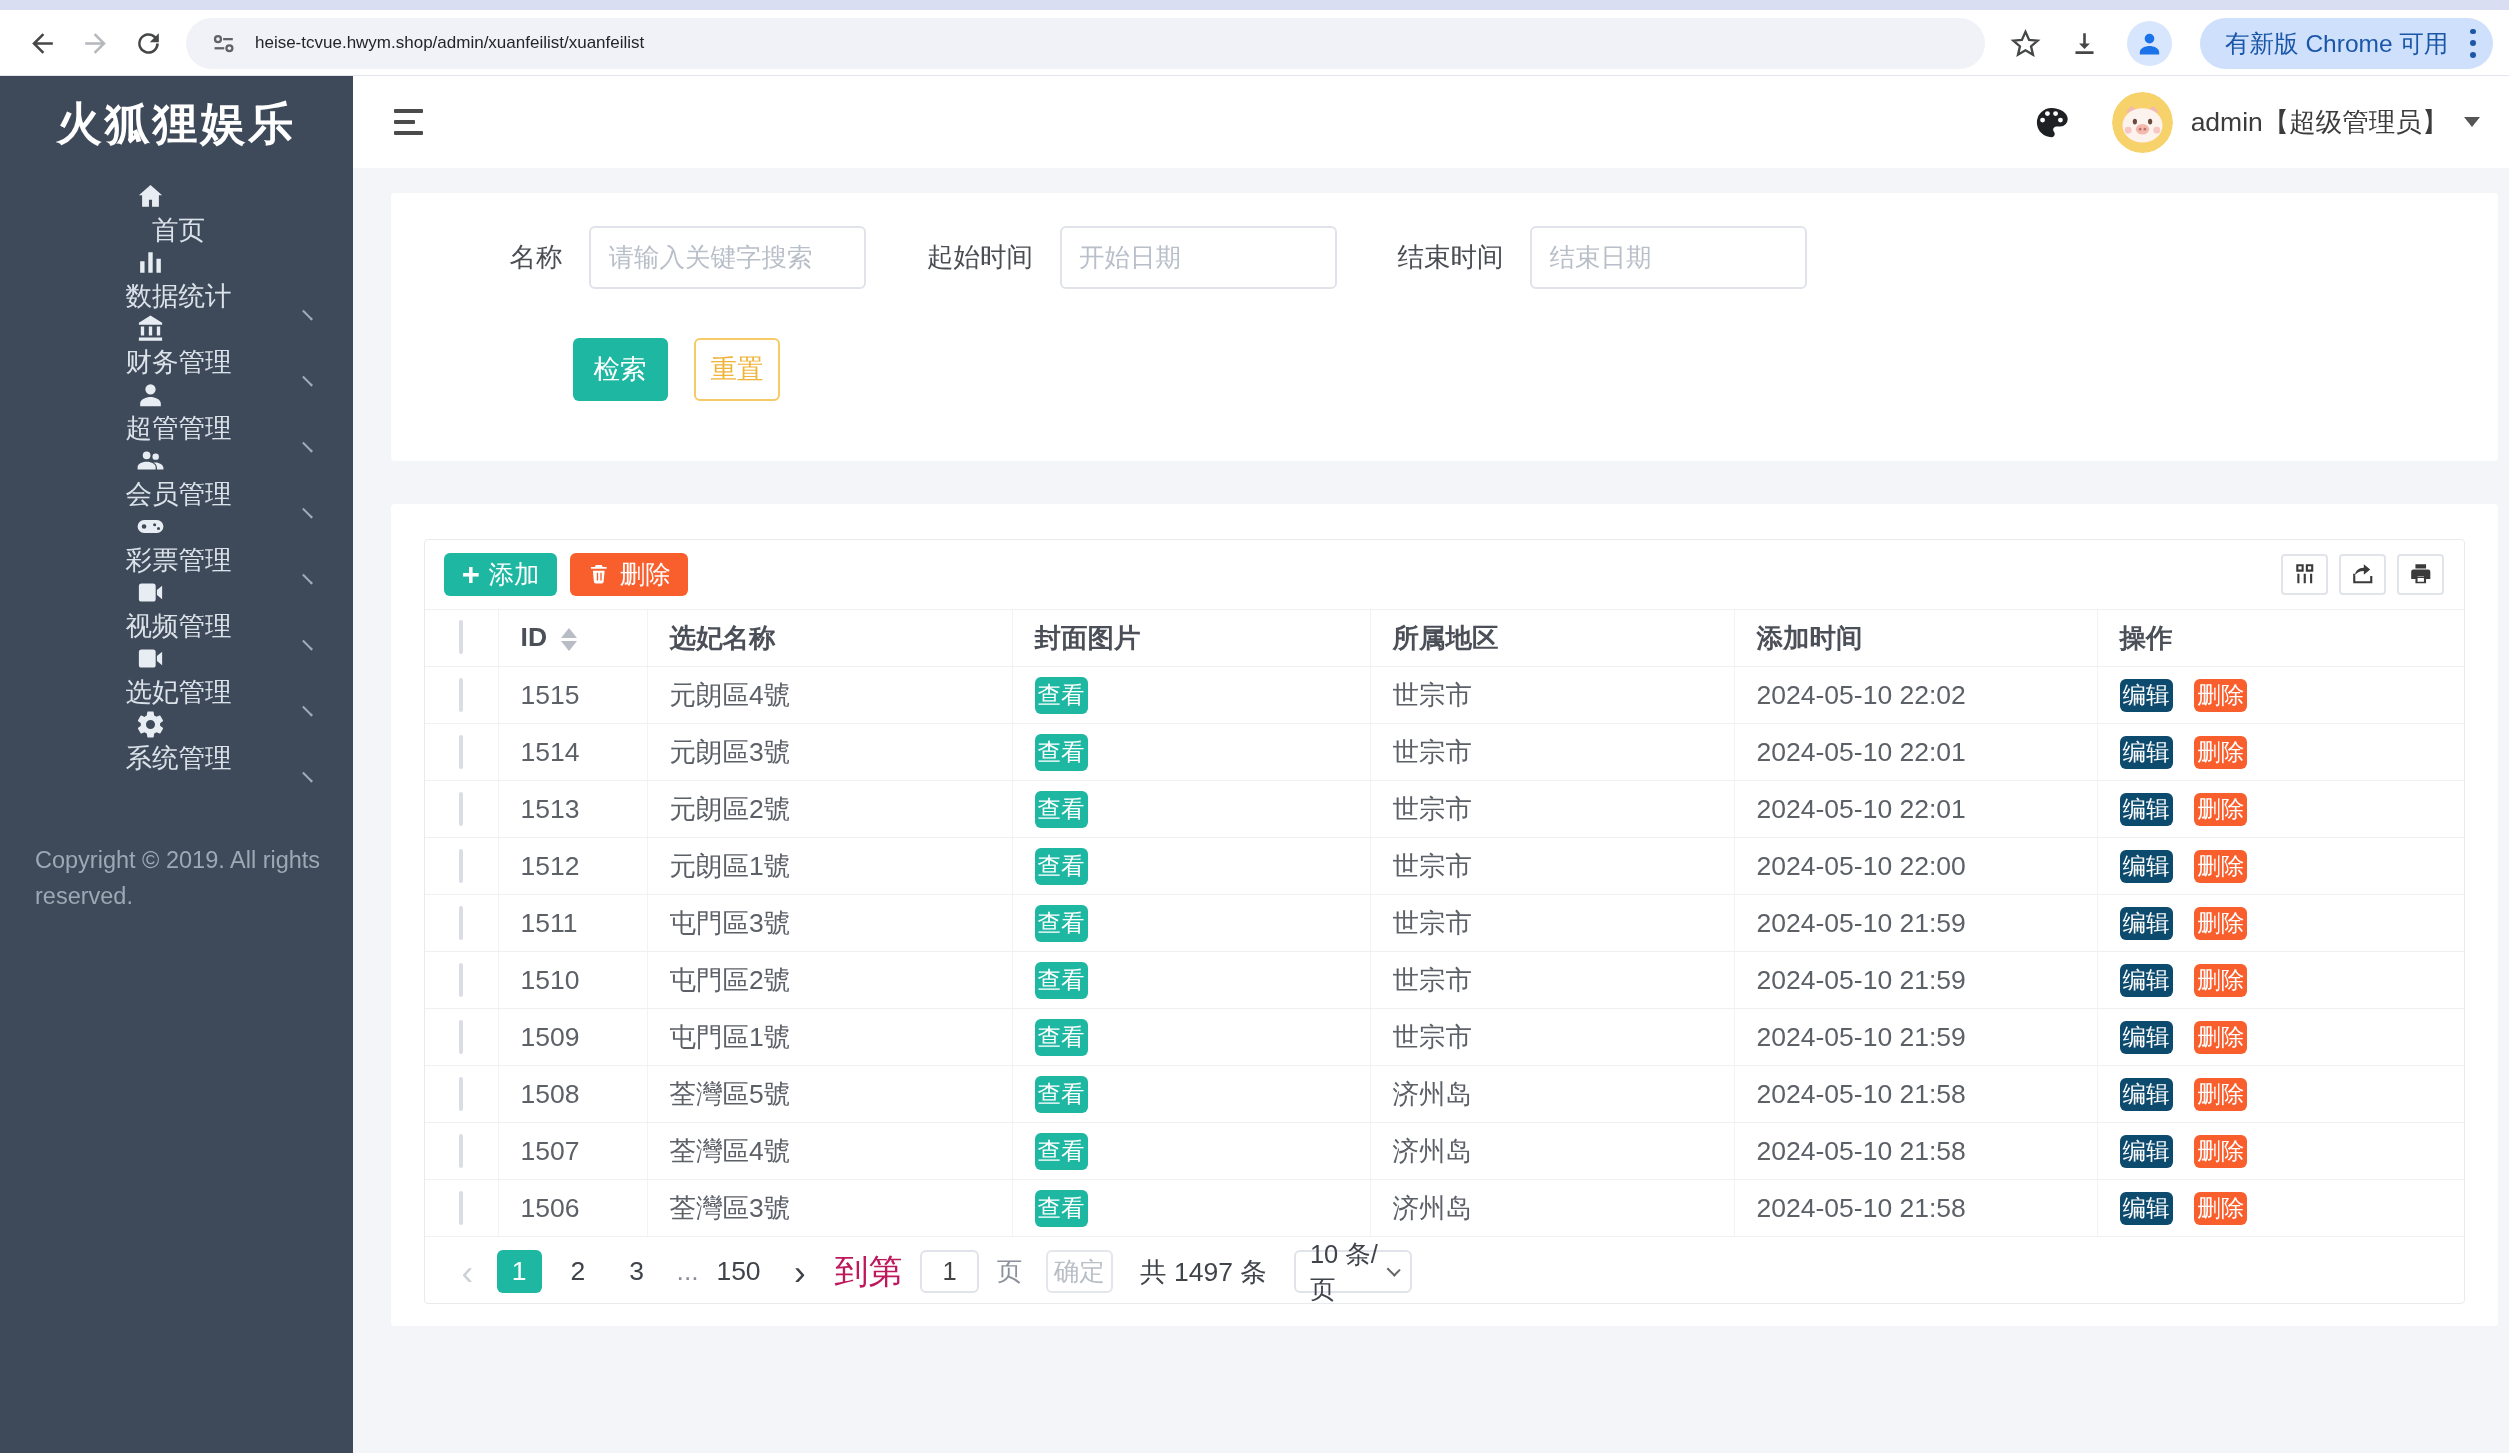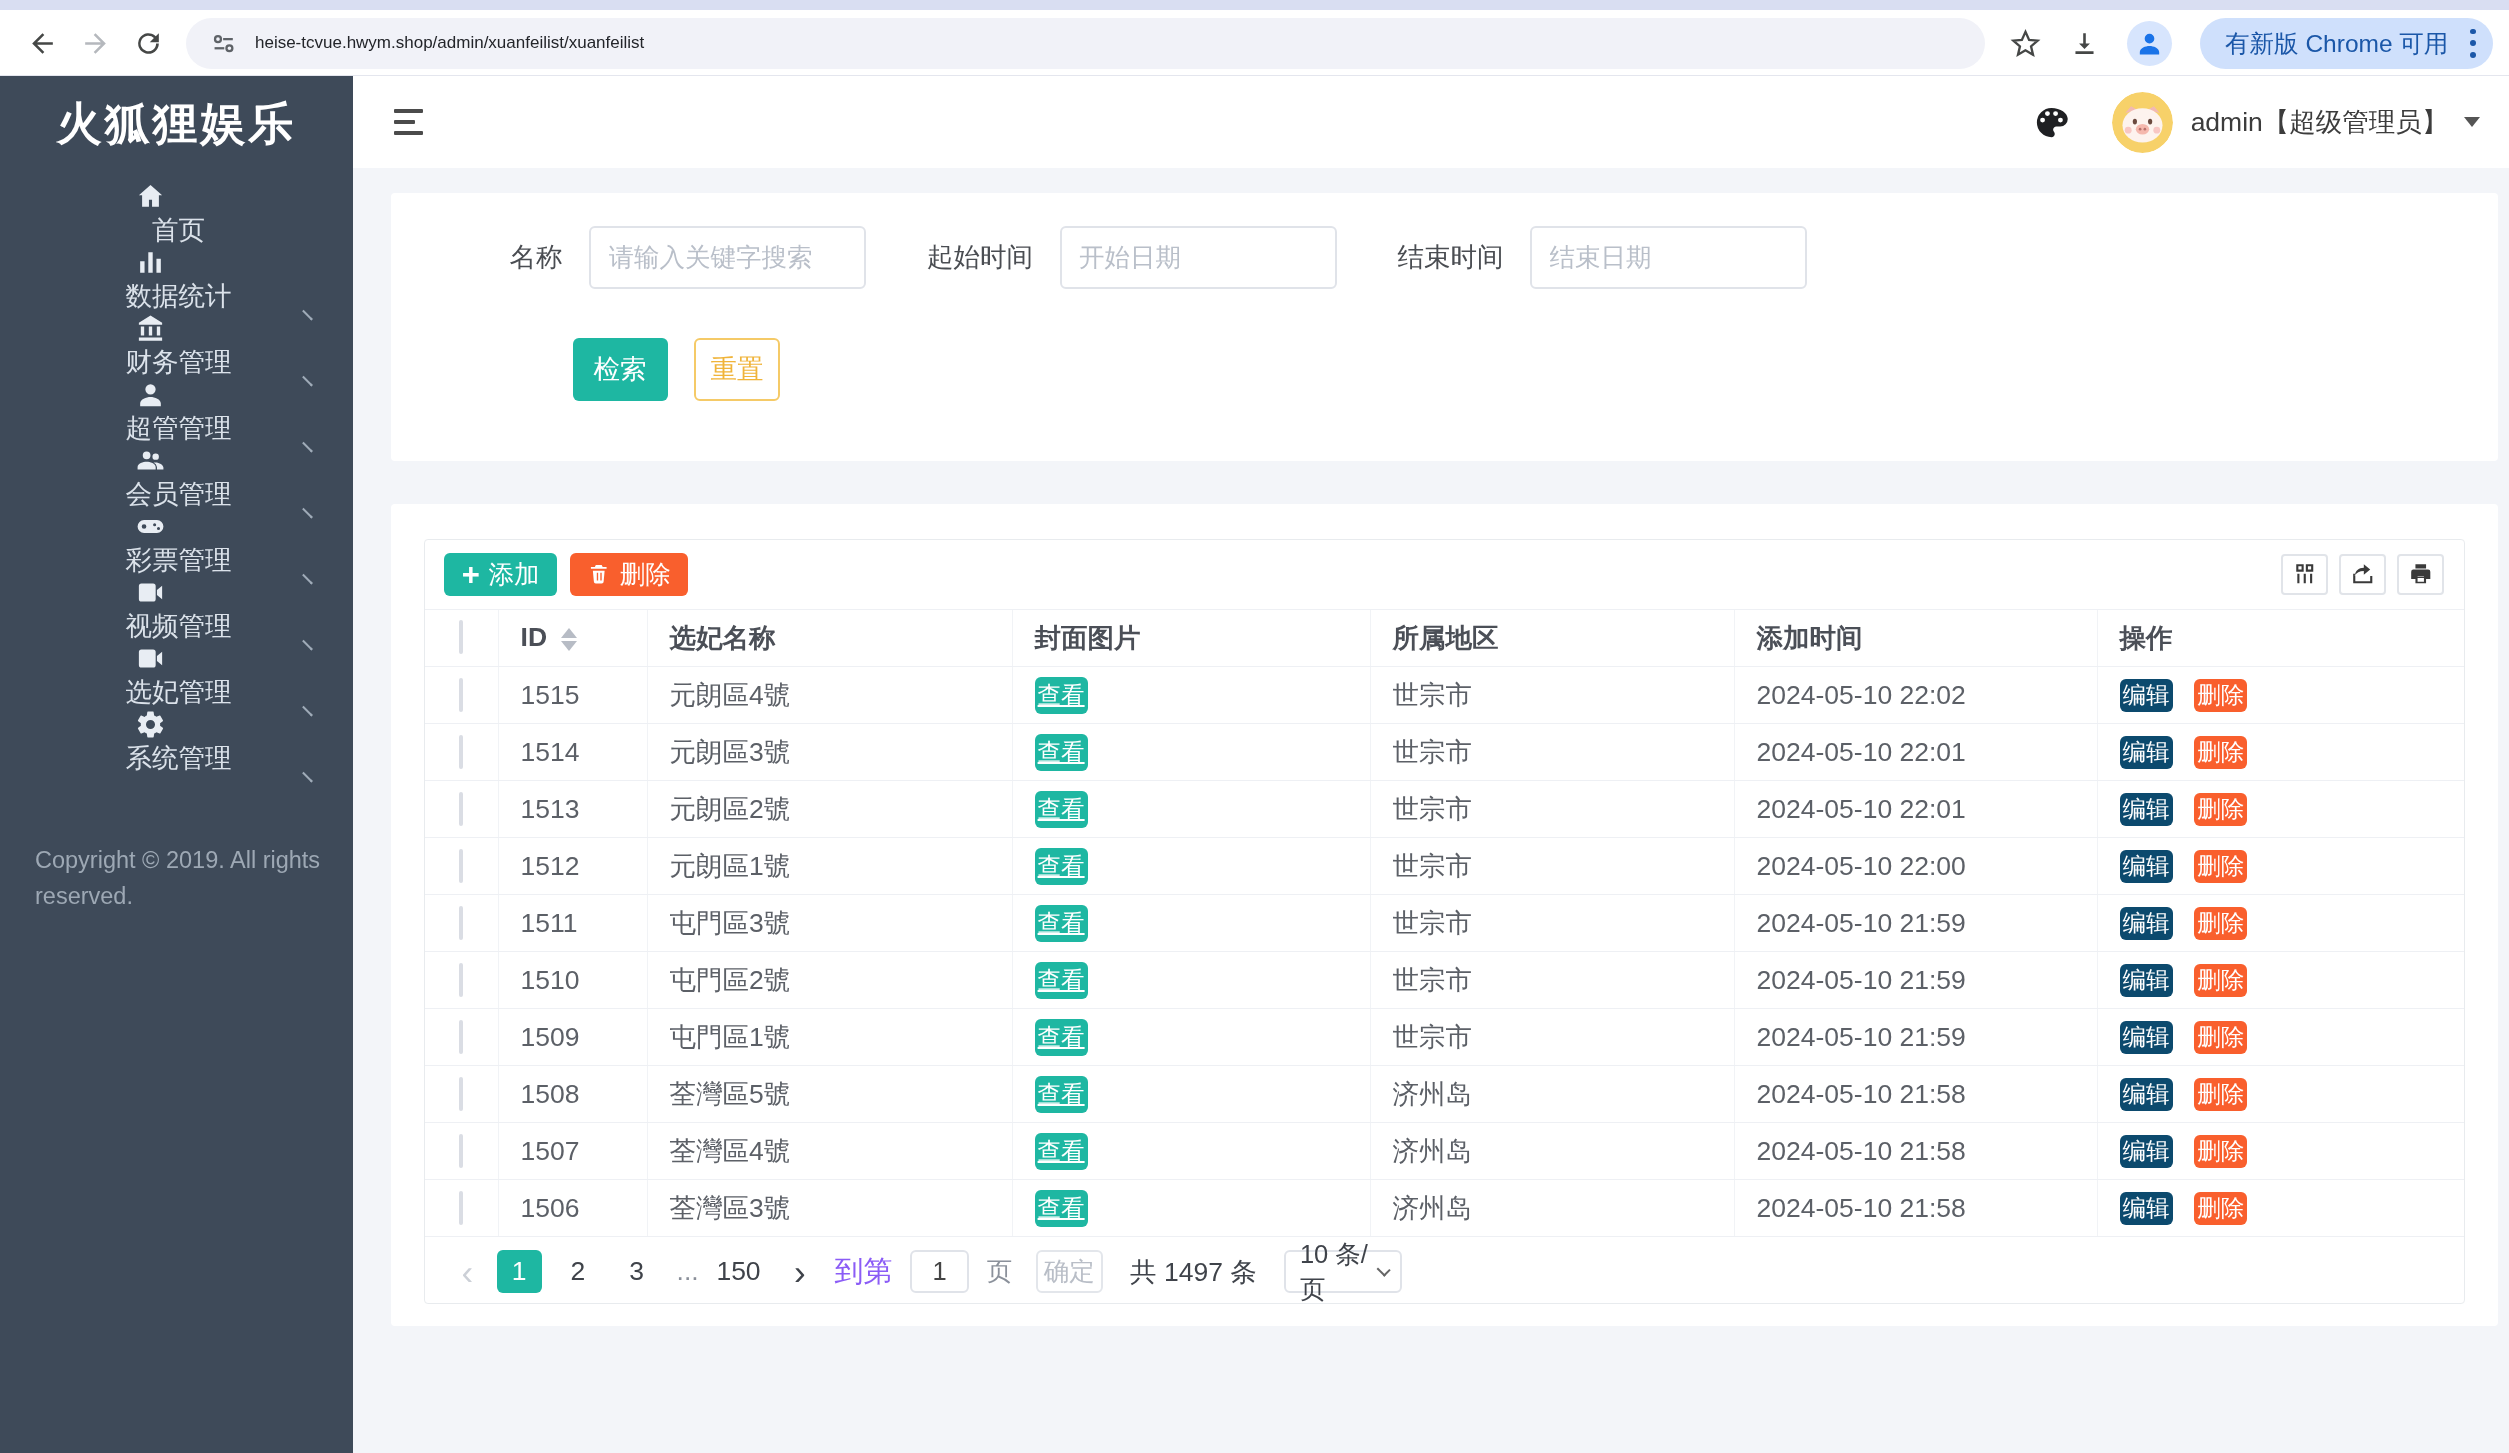--- a/index.html
+++ b/index.html
@@ -80,31 +80,31 @@
   th:last-child, td:last-child { border-right:none; }
   th { font-size:26.5px; color:#4b4f57; font-weight:bold; }
   td { font-size:26.5px; color:#5c6067; }
   .cb-cell { padding:0; text-align:center; }
   .cb { width:29px; height:29px; border:2px solid #dadde4; border-radius:5.9px; background:#fff; margin:0 auto; cursor:pointer; }
   .sort { display:inline-flex; flex-direction:column; gap:2.9px; margin-left:13.7px; vertical-align:middle; cursor:pointer; }
   .sort i { width:0; height:0; border-left:8.8px solid transparent; border-right:8.8px solid transparent; }
   .sort .up { border-bottom:10.8px solid #b7bcc5; }
   .sort .down { border-top:10.8px solid #b7bcc5; }
   .mini { display:inline-flex; align-items:center; justify-content:center; border-radius:5.9px; color:#fff; font-size:23.5px; cursor:pointer; border:none; font-family:inherit; }
-  .view-btn { width:53px; height:37px; background:#1eb7a2;text-decoration:underline; }
+  .view-btn { width:53px; height:37px; background:#1eb7a2; }
   .edit-btn { width:53px; height:33px; background:#0c4a6e; margin-right:21.6px; }
   .del-btn { width:53px; height:33px; background:#f95f2d; }
 
   .pager { height:69px; display:flex; align-items:center; padding-left:37px; font-size:26.5px; color:#3f434a; }
   .pg-prev { color:#ccd0d7; font-size:35px; margin-right:23.5px; cursor:pointer; }
   .pg-num { min-width:45px; height:43px; display:flex; align-items:center; justify-content:center; margin-right:13.7px; border-radius:5.9px; cursor:pointer; padding:0 5.9px; }
   .pg-num.active { background:#1eb7a2; color:#fff; }
   .pg-ellipsis { margin:0 11.8px 0 3.9px; color:#8a8f99; }
   .pg-next { font-size:35px; color:#3f434a; margin:0 29px 0 13.7px; cursor:pointer; }
-  .goto-label { color:#8b5cf6; font-size:29px; }
+  .goto-label { color:#be185d; font-size:34px; }
   .goto-input { width:59px; height:43px; border:2px solid #e0e3e9; border-radius:5.9px; margin:0 17.6px; text-align:center; font-size:25.5px; color:#444; outline:none; font-family:inherit; }
   .page-suffix { color:#8b919b; font-size:25.5px; }
   .confirm-btn { width:67px; height:43px; border:2px solid #e3e6eb; border-radius:5.9px; background:#fff; color:#b9bec7; font-size:25.5px; margin:0 27.4px 0 23.5px; display:flex; align-items:center; justify-content:center; cursor:pointer; font-family:inherit; }
   .total { font-size:26.5px; color:#3f434a; }
   .per-page { margin-left:27.4px; width:118px; height:43px; border:2px solid #e0e3e9; border-radius:5.9px; display:flex; align-items:center; justify-content:space-between; padding:0 11.8px 0 13.7px; font-size:25.5px; color:#3f434a; cursor:pointer; background:#fff; }
   .sel-caret { width:10.8px; height:10.8px; border-left:2.9px solid #666; border-bottom:2.9px solid #666; transform:rotate(-45deg); margin-top:-4.9px; }
 </style>
 </head>
 <body>
 

